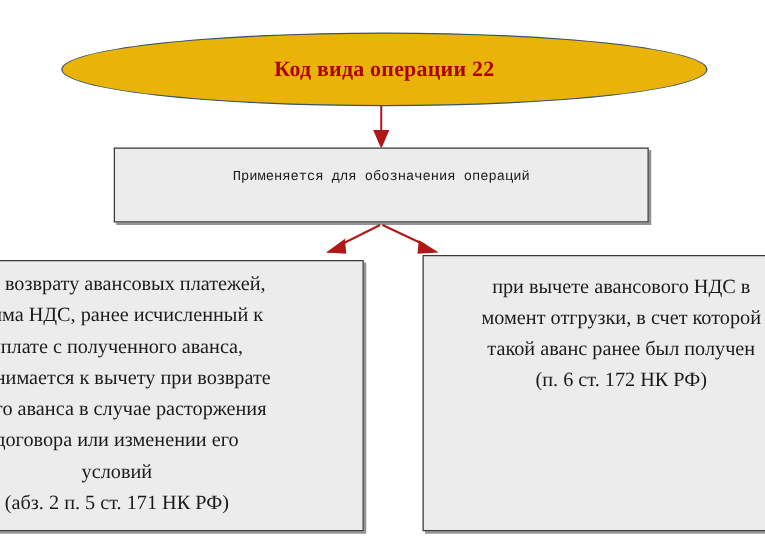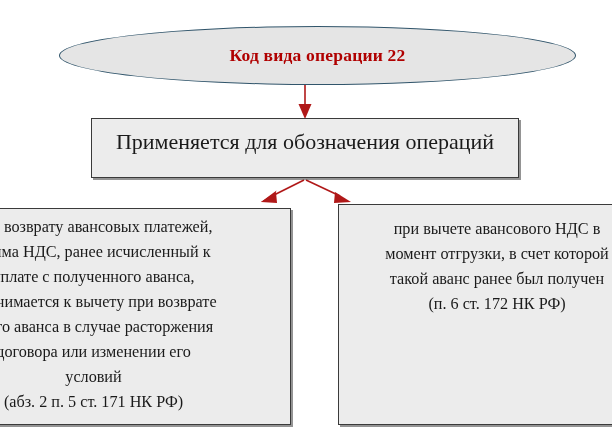--- a/index.html
+++ b/index.html
@@ -20,25 +20,25 @@
     left: 0;
     top: 0;
     width: 612px;
     height: 444px;
     overflow: hidden;
   }
 
   
   .ellipse-node {
     position: absolute;
-    left: 59px;
+    left: 49px;
     top: 26px;
     width: 517px;
     height: 59px;
-    background: #e5e5e5;
+    background: #eab308;
     border: 1.6px solid #31556B;
     border-radius: 50% / 50%;
     box-sizing: border-box;
     display: flex;
     align-items: center;
     justify-content: center;
   }
   .ellipse-label {
     color: #B00000;
     font-weight: bold;
@@ -67,21 +67,22 @@
   }
 
   #box-middle {
     left: 91px;
     top: 118px;
     width: 428px;
     height: 60px;
   }
   #box-middle .box-text {
     top: 12px;
-    font-size: 22px;
+    font-size: 11px;
+    font-family: Liberation Mono, monospace;
   }
 
   #box-left {
     left: -104px;
     top: 208px;
     width: 395px;
     height: 217px;
   }
   #box-left .box-text {
     top: 6px;

